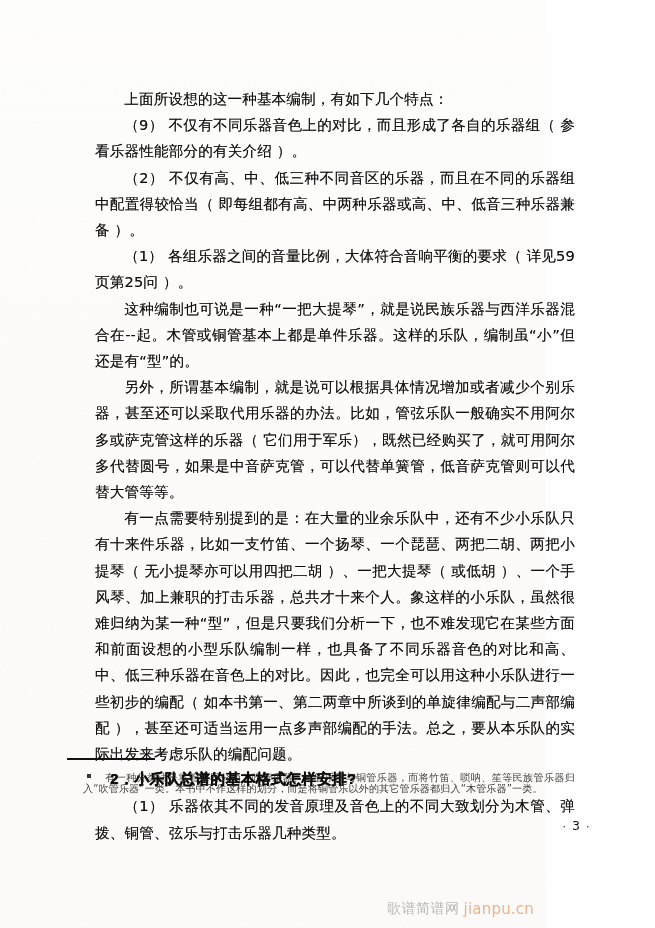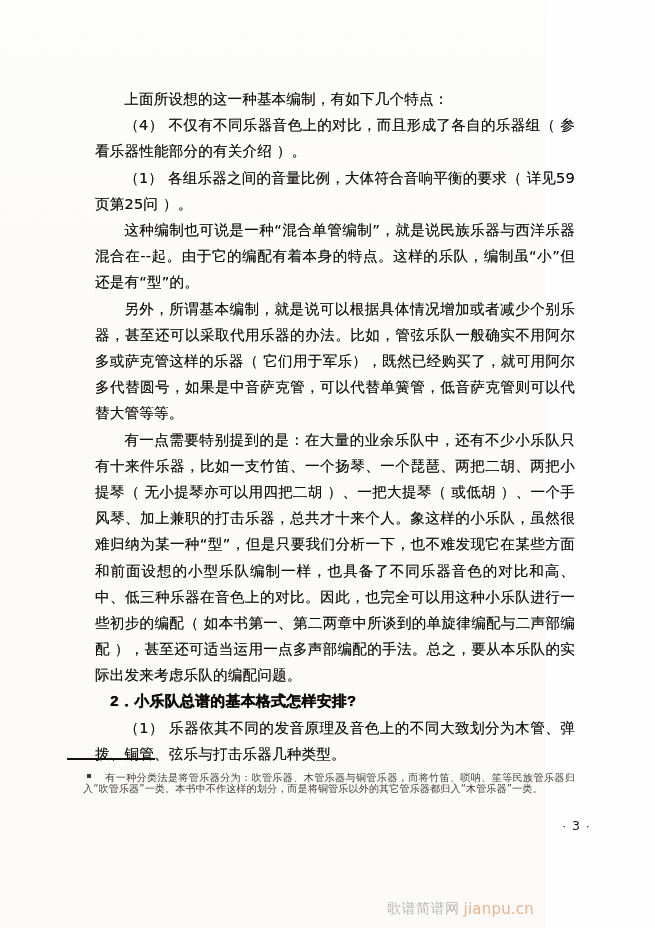--- a/index.html
+++ b/index.html
@@ -151,23 +151,24 @@
   }
 </style>
 </head>
 <body>
 
 <div class="page">
   <div class="page-noise"></div>
 
   <div class="content">
     <p class="body-par">上面所设想的这一种基本编制，有如下几个特点：</p>
-    <p class="body-par">（4） 不仅有不同乐器音色上的对比，而且形成了各自的乐器组（ 参看乐器性能部分的有关介绍 ）。</p>
+    <p class="body-par">（9） 不仅有不同乐器音色上的对比，而且形成了各自的乐器组（ 参看乐器性能部分的有关介绍 ）。</p>
+    <p class="body-par">（2） 不仅有高、中、低三种不同音区的乐器，而且在不同的乐器组中配置得较恰当（ 即每组都有高、中两种乐器或高、中、低音三种乐器兼备 ）。</p>
     <p class="body-par">（1） 各组乐器之间的音量比例，大体符合音响平衡的要求（ 详见59页第25问 ）。</p>
-    <p class="body-par">这种编制也可说是一种“混合单管编制”，就是说民族乐器与西洋乐器混合在--起。由于它的编配有着本身的特点。这样的乐队，编制虽“小”但还是有“型”的。</p>
+    <p class="body-par">这种编制也可说是一种“一把大提琴”，就是说民族乐器与西洋乐器混合在--起。木管或铜管基本上都是单件乐器。这样的乐队，编制虽“小”但还是有“型”的。</p>
     <p class="body-par">另外，所谓基本编制，就是说可以根据具体情况增加或者减少个别乐器，甚至还可以采取代用乐器的办法。比如，管弦乐队一般确实不用阿尔多或萨克管这样的乐器（ 它们用于军乐），既然已经购买了，就可用阿尔多代替圆号，如果是中音萨克管，可以代替单簧管，低音萨克管则可以代替大管等等。</p>
     <p class="body-par">有一点需要特别提到的是：在大量的业余乐队中，还有不少小乐队只有十来件乐器，比如一支竹笛、一个扬琴、一个琵琶、两把二胡、两把小提琴（ 无小提琴亦可以用四把二胡 ）、一把大提琴（ 或低胡 ）、一个手风琴、加上兼职的打击乐器，总共才十来个人。象这样的小乐队，虽然很难归纳为某一种“型”，但是只要我们分析一下，也不难发现它在某些方面和前面设想的小型乐队编制一样，也具备了不同乐器音色的对比和高、中、低三种乐器在音色上的对比。因此，也完全可以用这种小乐队进行一些初步的编配（ 如本书第一、第二两章中所谈到的单旋律编配与二声部编配 ），甚至还可适当运用一点多声部编配的手法。总之，要从本乐队的实际出发来考虑乐队的编配问题。</p>
 
     <h2 class="section-head">2．小乐队总谱的基本格式怎样安排?</h2>
 
     <p class="body-par">（1） 乐器依其不同的发音原理及音色上的不同大致划分为木管、弹拨、铜管、弦乐与打击乐器几种类型。</p>
 
   </div>
 
   <div class="footnote-wrap">

